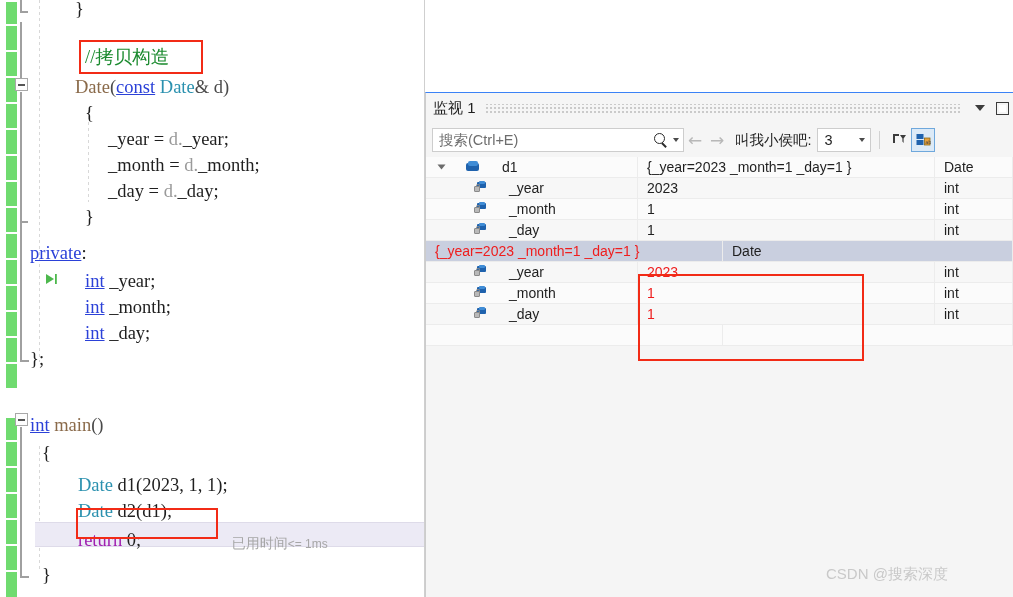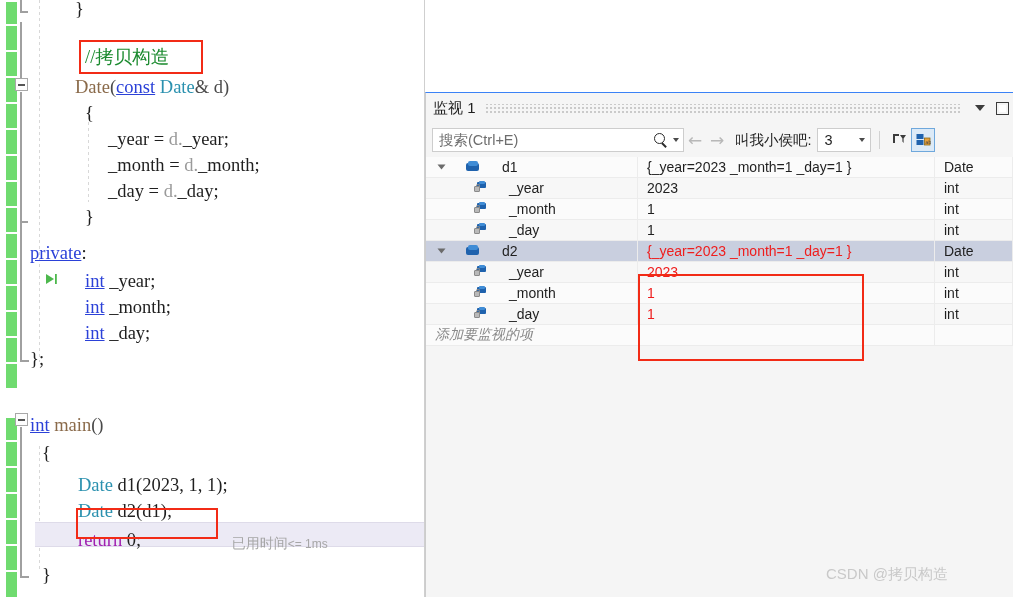--- a/index.html
+++ b/index.html
@@ -430,25 +430,20 @@
                 <span class="cube-t"></span>
                 <span class="shackle"></span>
                 <span class="lock"></span>
               </span>
               <span>_day</span>
             </div>
             <div class="cell col-value">1</div>
             <div class="cell col-type">int</div>
           </div>
           <div class="grid-row selected">
-            <div class="cell col-name">
-              <span class="expander"></span>
-              <span class="obj-icon"></span>
-              <span>d2</span>
-            </div>
             <div class="cell col-value val-red">{_year=2023 _month=1 _day=1 }</div>
             <div class="cell col-type">Date</div>
           </div>
           <div class="grid-row alt">
             <div class="cell col-name">
               <span class="indent"></span>
               <span class="field-icon">
                 <span class="cube-b"></span>
                 <span class="cube-t"></span>
                 <span class="shackle"></span>
@@ -481,24 +476,23 @@
                 <span class="cube-t"></span>
                 <span class="shackle"></span>
                 <span class="lock"></span>
               </span>
               <span>_day</span>
             </div>
             <div class="cell col-value val-red">1</div>
             <div class="cell col-type">int</div>
           </div>
           <div class="grid-row">
-            <div class="cell col-name placeholder">添加要监视的项</div>
             <div class="cell col-value"></div>
             <div class="cell col-type"></div>
           </div>
         </div>
     </div>
 
     <div class="redbox" style="left:212px;top:181px;width:226px;height:87px;"></div>
   </div>
 
-  <div class="watermark">CSDN @拷贝构造</div>
+  <div class="watermark">CSDN @搜索深度</div>
 </div>
 
 </body></html>

